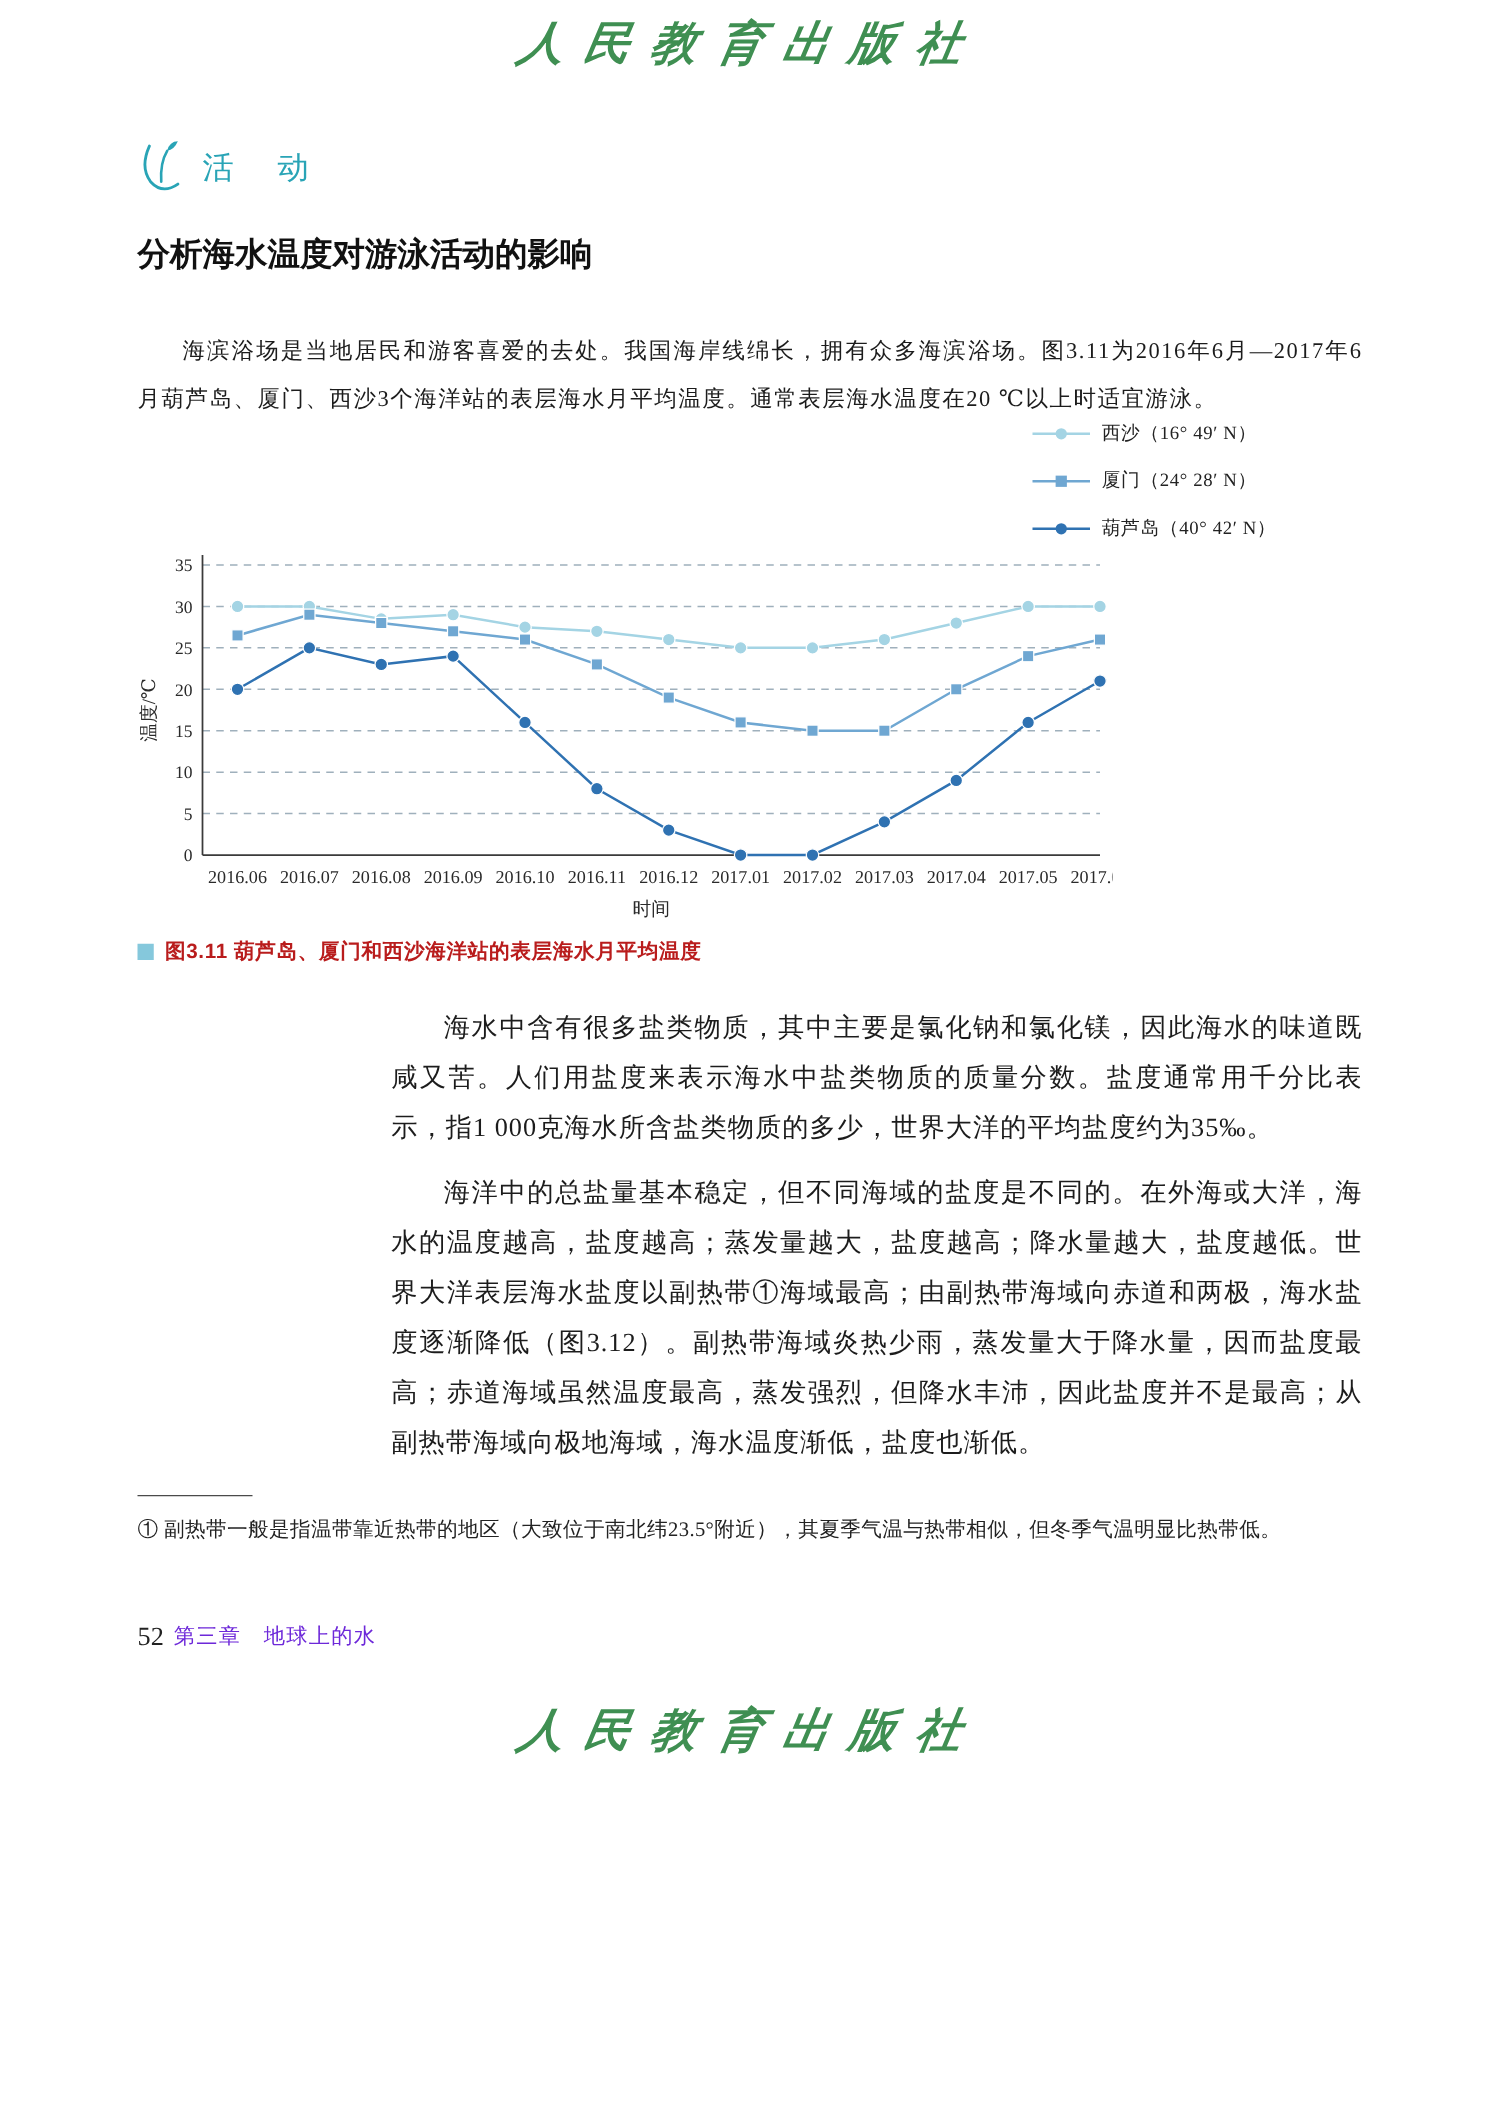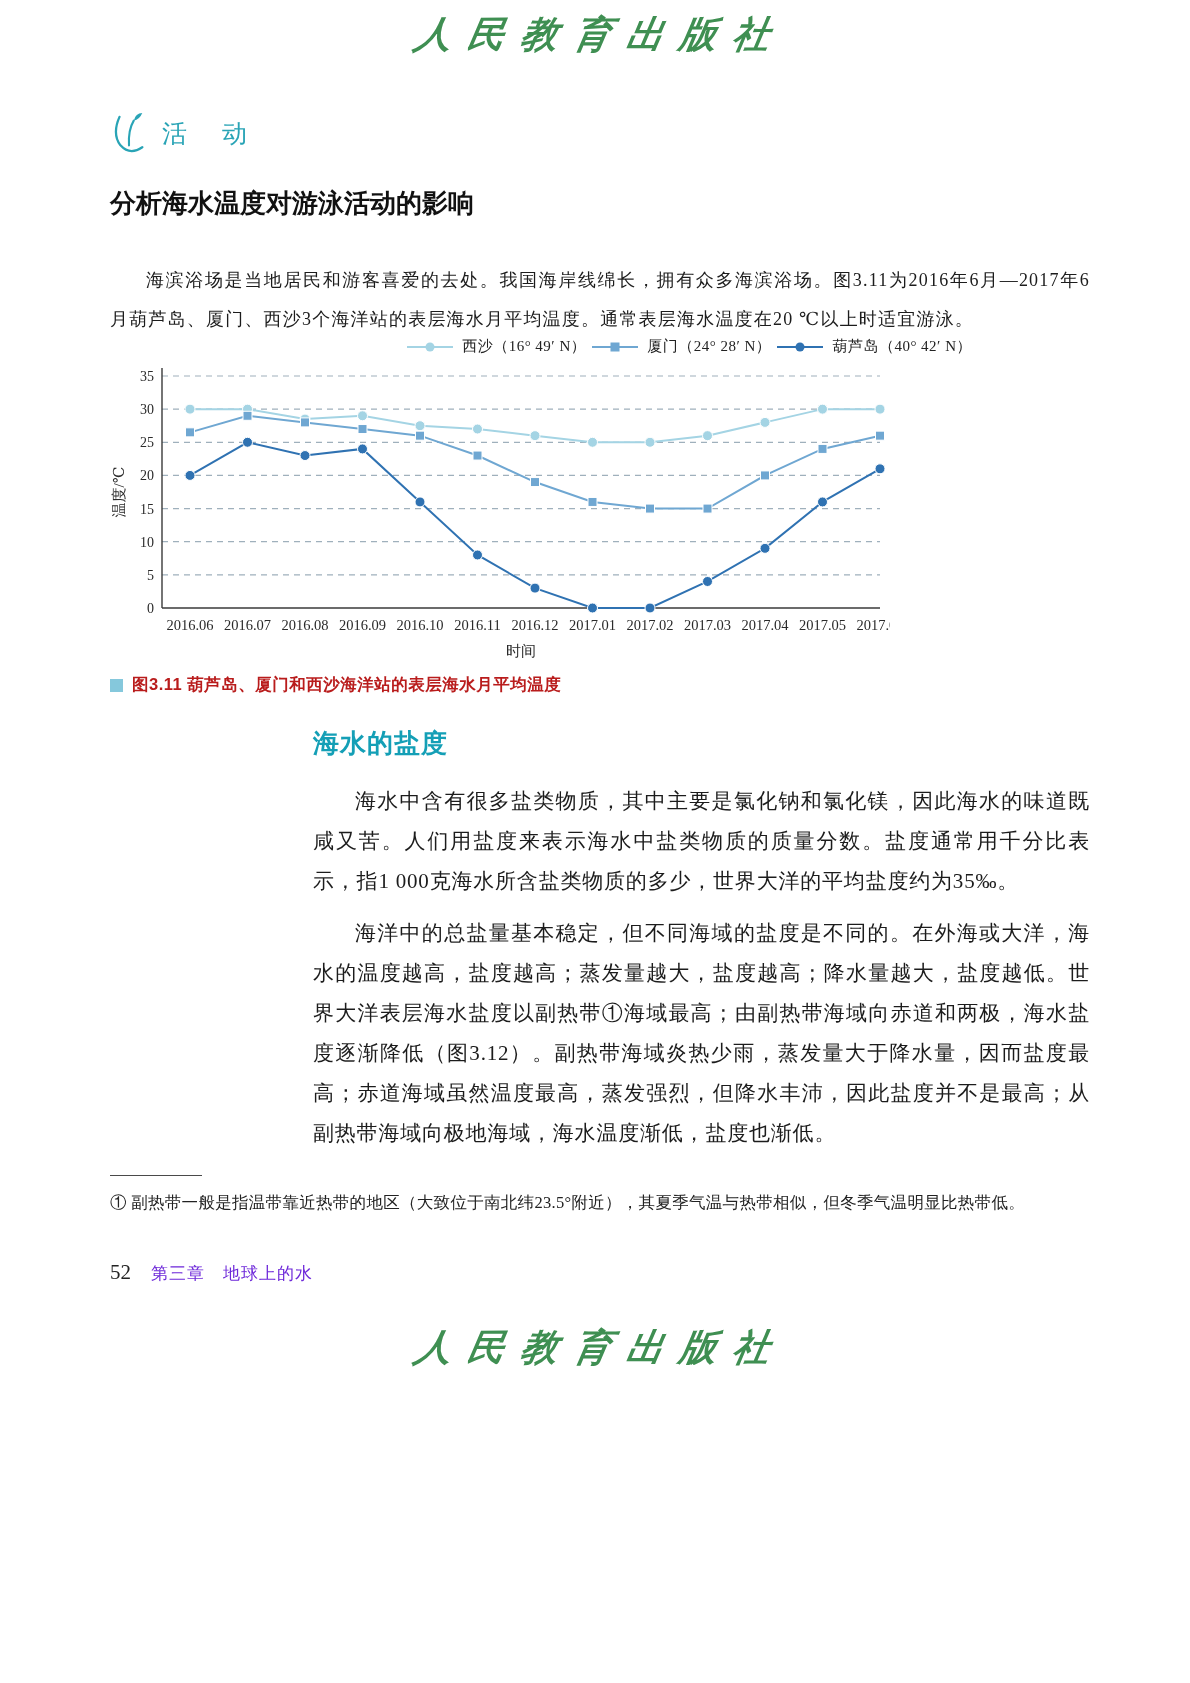--- a/index.html
+++ b/index.html
@@ -28,22 +28,22 @@
     font-family:"Liberation Sans","DejaVu Sans",sans-serif;
   }
   .intro{
     margin-top:40px;font-size:18px;line-height:39px;letter-spacing:1.2px;
     text-indent:2em;text-align:justify;
   }
   .questions{margin-top:20px}
   .q{font-size:18px;line-height:33px;letter-spacing:0.6px}
   .chart-block{margin-top:2px}
   .legend{
-    display:flex;flex-direction:row;gap:6px;align-items:flex-start;
-    width:fit-content;margin-left:auto;margin-right:118px;margin-top:-4px;
+    display:flex;flex-direction:column;gap:19px;align-items:flex-start;
+    width:fit-content;margin-left:auto;margin-right:69px;margin-top:-4px;
   }
   .legend-item{display:flex;align-items:center;gap:9px}
   .sw{position:relative;display:inline-block;width:46px;height:11px}
   .sw-line{position:absolute;left:0;right:0;top:4.5px;height:2px}
   .sw-mark{position:absolute;left:50%;top:50%;transform:translate(-50%,-50%);width:9px;height:9px}
   .sw-mark.circle{border-radius:50%}
   .sw-label{font-size:15px;color:#222;letter-spacing:0.5px}
   #chart-svg{display:block;margin-top:4px}
   #chart-svg text{fill:#2a2a2a;font-family:"Liberation Serif","DejaVu Serif",serif}
   .caption{display:flex;align-items:center;gap:9px;margin-top:10px}
@@ -58,21 +58,21 @@
     font-family:"Liberation Sans","DejaVu Sans",sans-serif;letter-spacing:1px;
   }
   .sal-p{
     margin-top:20px;font-size:21px;line-height:40px;letter-spacing:0.8px;
     text-indent:2em;text-align:justify;
   }
   .sal-p + .sal-p{margin-top:12px}
   .footnote{margin-top:22px}
   .fn-rule{width:92px;border-top:1.5px solid #4a4a4a;margin-bottom:14px}
   .fn-text{font-size:16.5px;line-height:26px;letter-spacing:0.3px;color:#222}
-  .footer{margin-top:44px;display:flex;align-items:flex-end;gap:20px}
+  .footer{margin-top:60px;display:flex;align-items:flex-start;gap:8px}
   .pg{font-size:21px;color:#222}
   .ch{font-size:17px;color:#6d28d9;letter-spacing:1px}
 </style>
 </head>
 <body>
 
 <div class="page">
 
   <div class="wm wm-top">
     <span data-bind="page.watermark_top">人民教育出版社</span>
@@ -194,21 +194,20 @@
         <circle cx="712.5" cy="141.94285714285712" r="5" fill="#2f72b2" stroke="#ffffff" stroke-width="1"></circle>
         <circle cx="770" cy="108.80000000000001" r="5" fill="#2f72b2" stroke="#ffffff" stroke-width="1"></circle>
       </svg>
     <div class="caption">
       <span class="cap-sq"></span>
       <span data-bind="figure_caption">图3.11 葫芦岛、厦门和西沙海洋站的表层海水月平均温度</span>
     </div>
   </div>
 
   <div class="salinity">
-    <h2 class="sal-head" data-bind="salinity.heading">海水的盐度</h2>
     <p class="sal-p" data-bind="salinity.paragraph1">海水中含有很多盐类物质，其中主要是氯化钠和氯化镁，因此海水的味道既咸又苦。人们用盐度来表示海水中盐类物质的质量分数。盐度通常用千分比表示，指1 000克海水所含盐类物质的多少，世界大洋的平均盐度约为35‰。</p>
     <p class="sal-p" data-bind="salinity.paragraph2">海洋中的总盐量基本稳定，但不同海域的盐度是不同的。在外海或大洋，海水的温度越高，盐度越高；蒸发量越大，盐度越高；降水量越大，盐度越低。世界大洋表层海水盐度以副热带①海域最高；由副热带海域向赤道和两极，海水盐度逐渐降低（图3.12）。副热带海域炎热少雨，蒸发量大于降水量，因而盐度最高；赤道海域虽然温度最高，蒸发强烈，但降水丰沛，因此盐度并不是最高；从副热带海域向极地海域，海水温度渐低，盐度也渐低。</p>
   </div>
 
   <div class="footnote">
     <div class="fn-rule"></div>
     <div class="fn-text" data-bind="footnote">① 副热带一般是指温带靠近热带的地区（大致位于南北纬23.5°附近），其夏季气温与热带相似，但冬季气温明显比热带低。</div>
   </div>
 
   <div class="footer">

